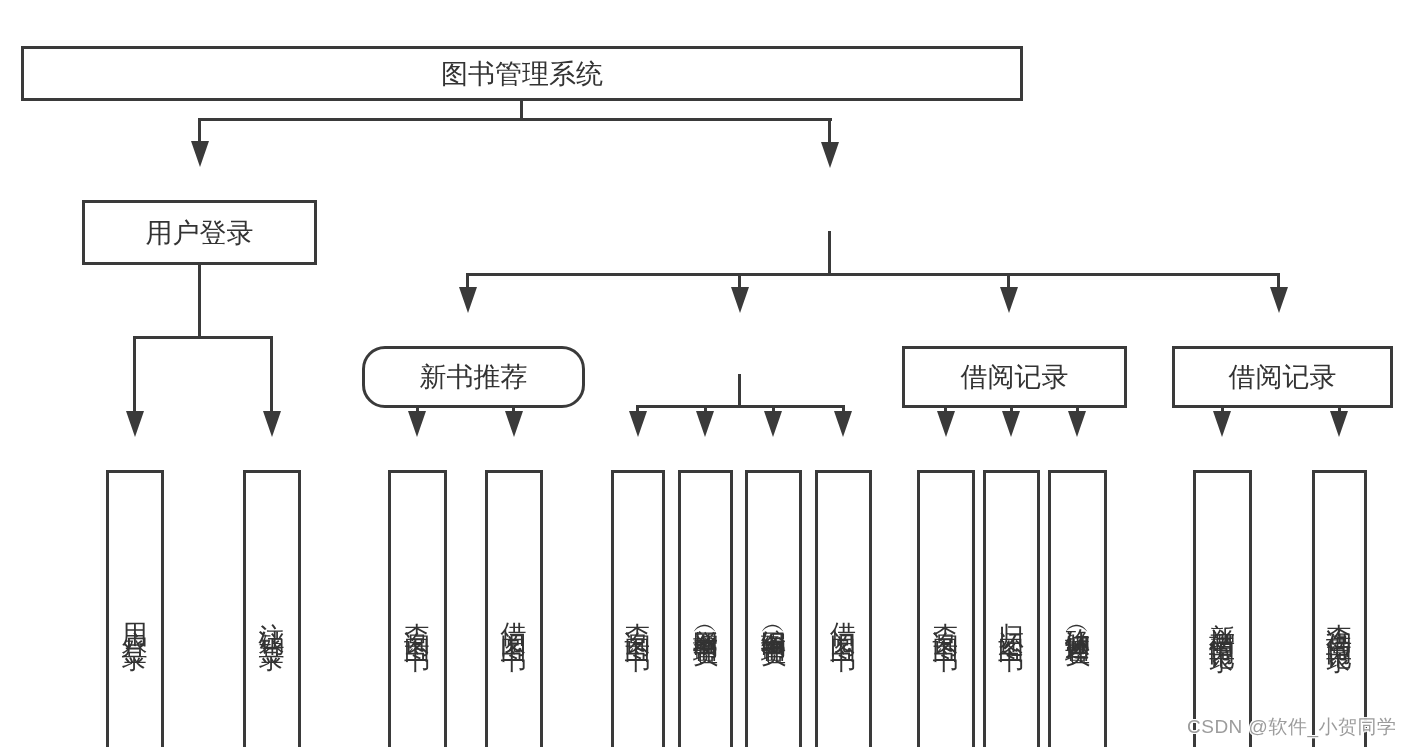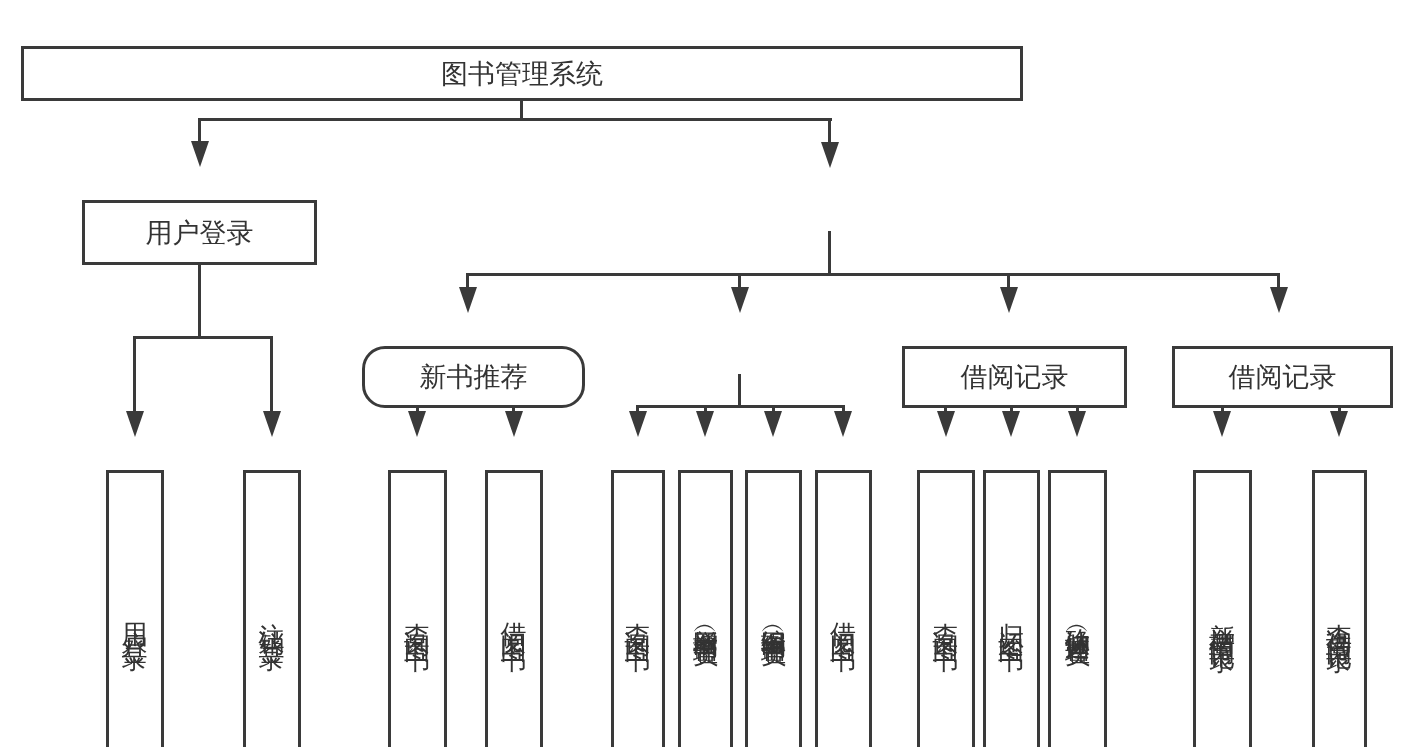--- a/index.html
+++ b/index.html
@@ -188,14 +188,15 @@
   <div class="box leaf" style="left:1048px;width:59px;">
     <span class="vtext ls2">确认归还（管理员）</span>
   </div>
   <div class="box leaf" style="left:1193px;width:59px;">
     <span class="vtext ls5">新增借阅记录</span>
   </div>
   <div class="box leaf" style="left:1312px;width:55px;">
     <span class="vtext ls5">查询借阅记录</span>
   </div>
 
+  <div class="watermark">CSDN @软件_小贺同学</div>
 
 </div>
 
 </body></html>

